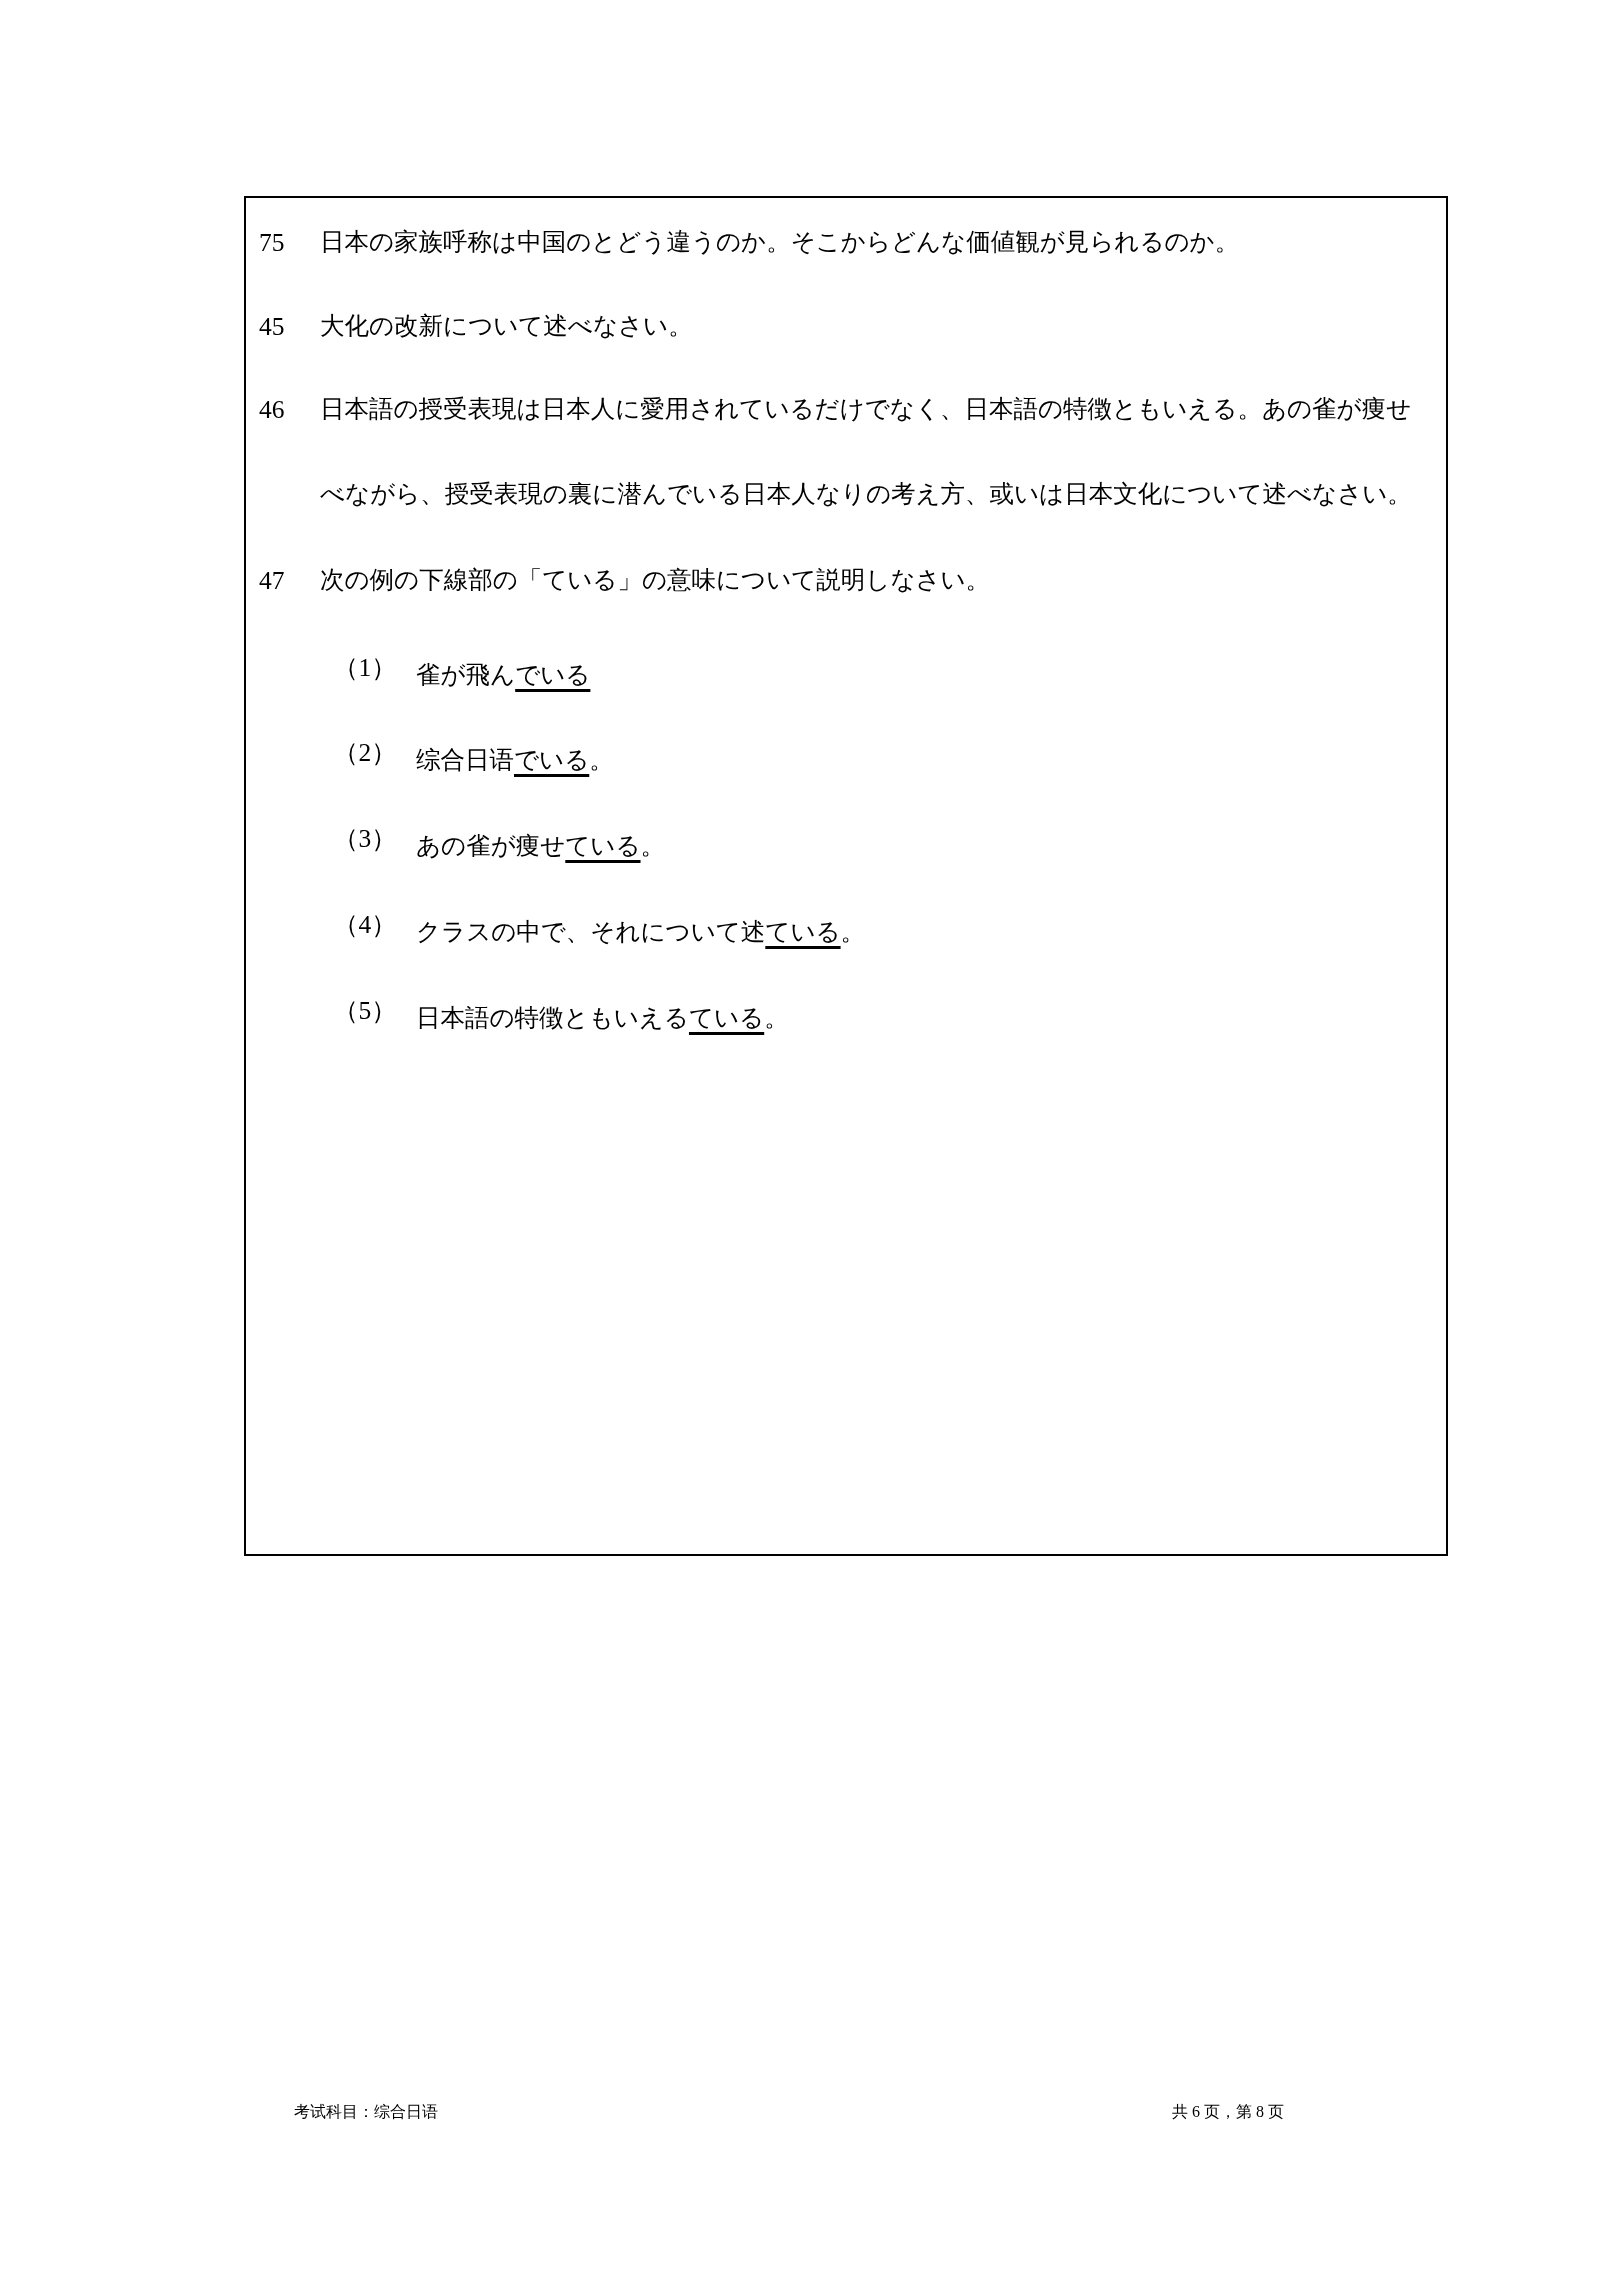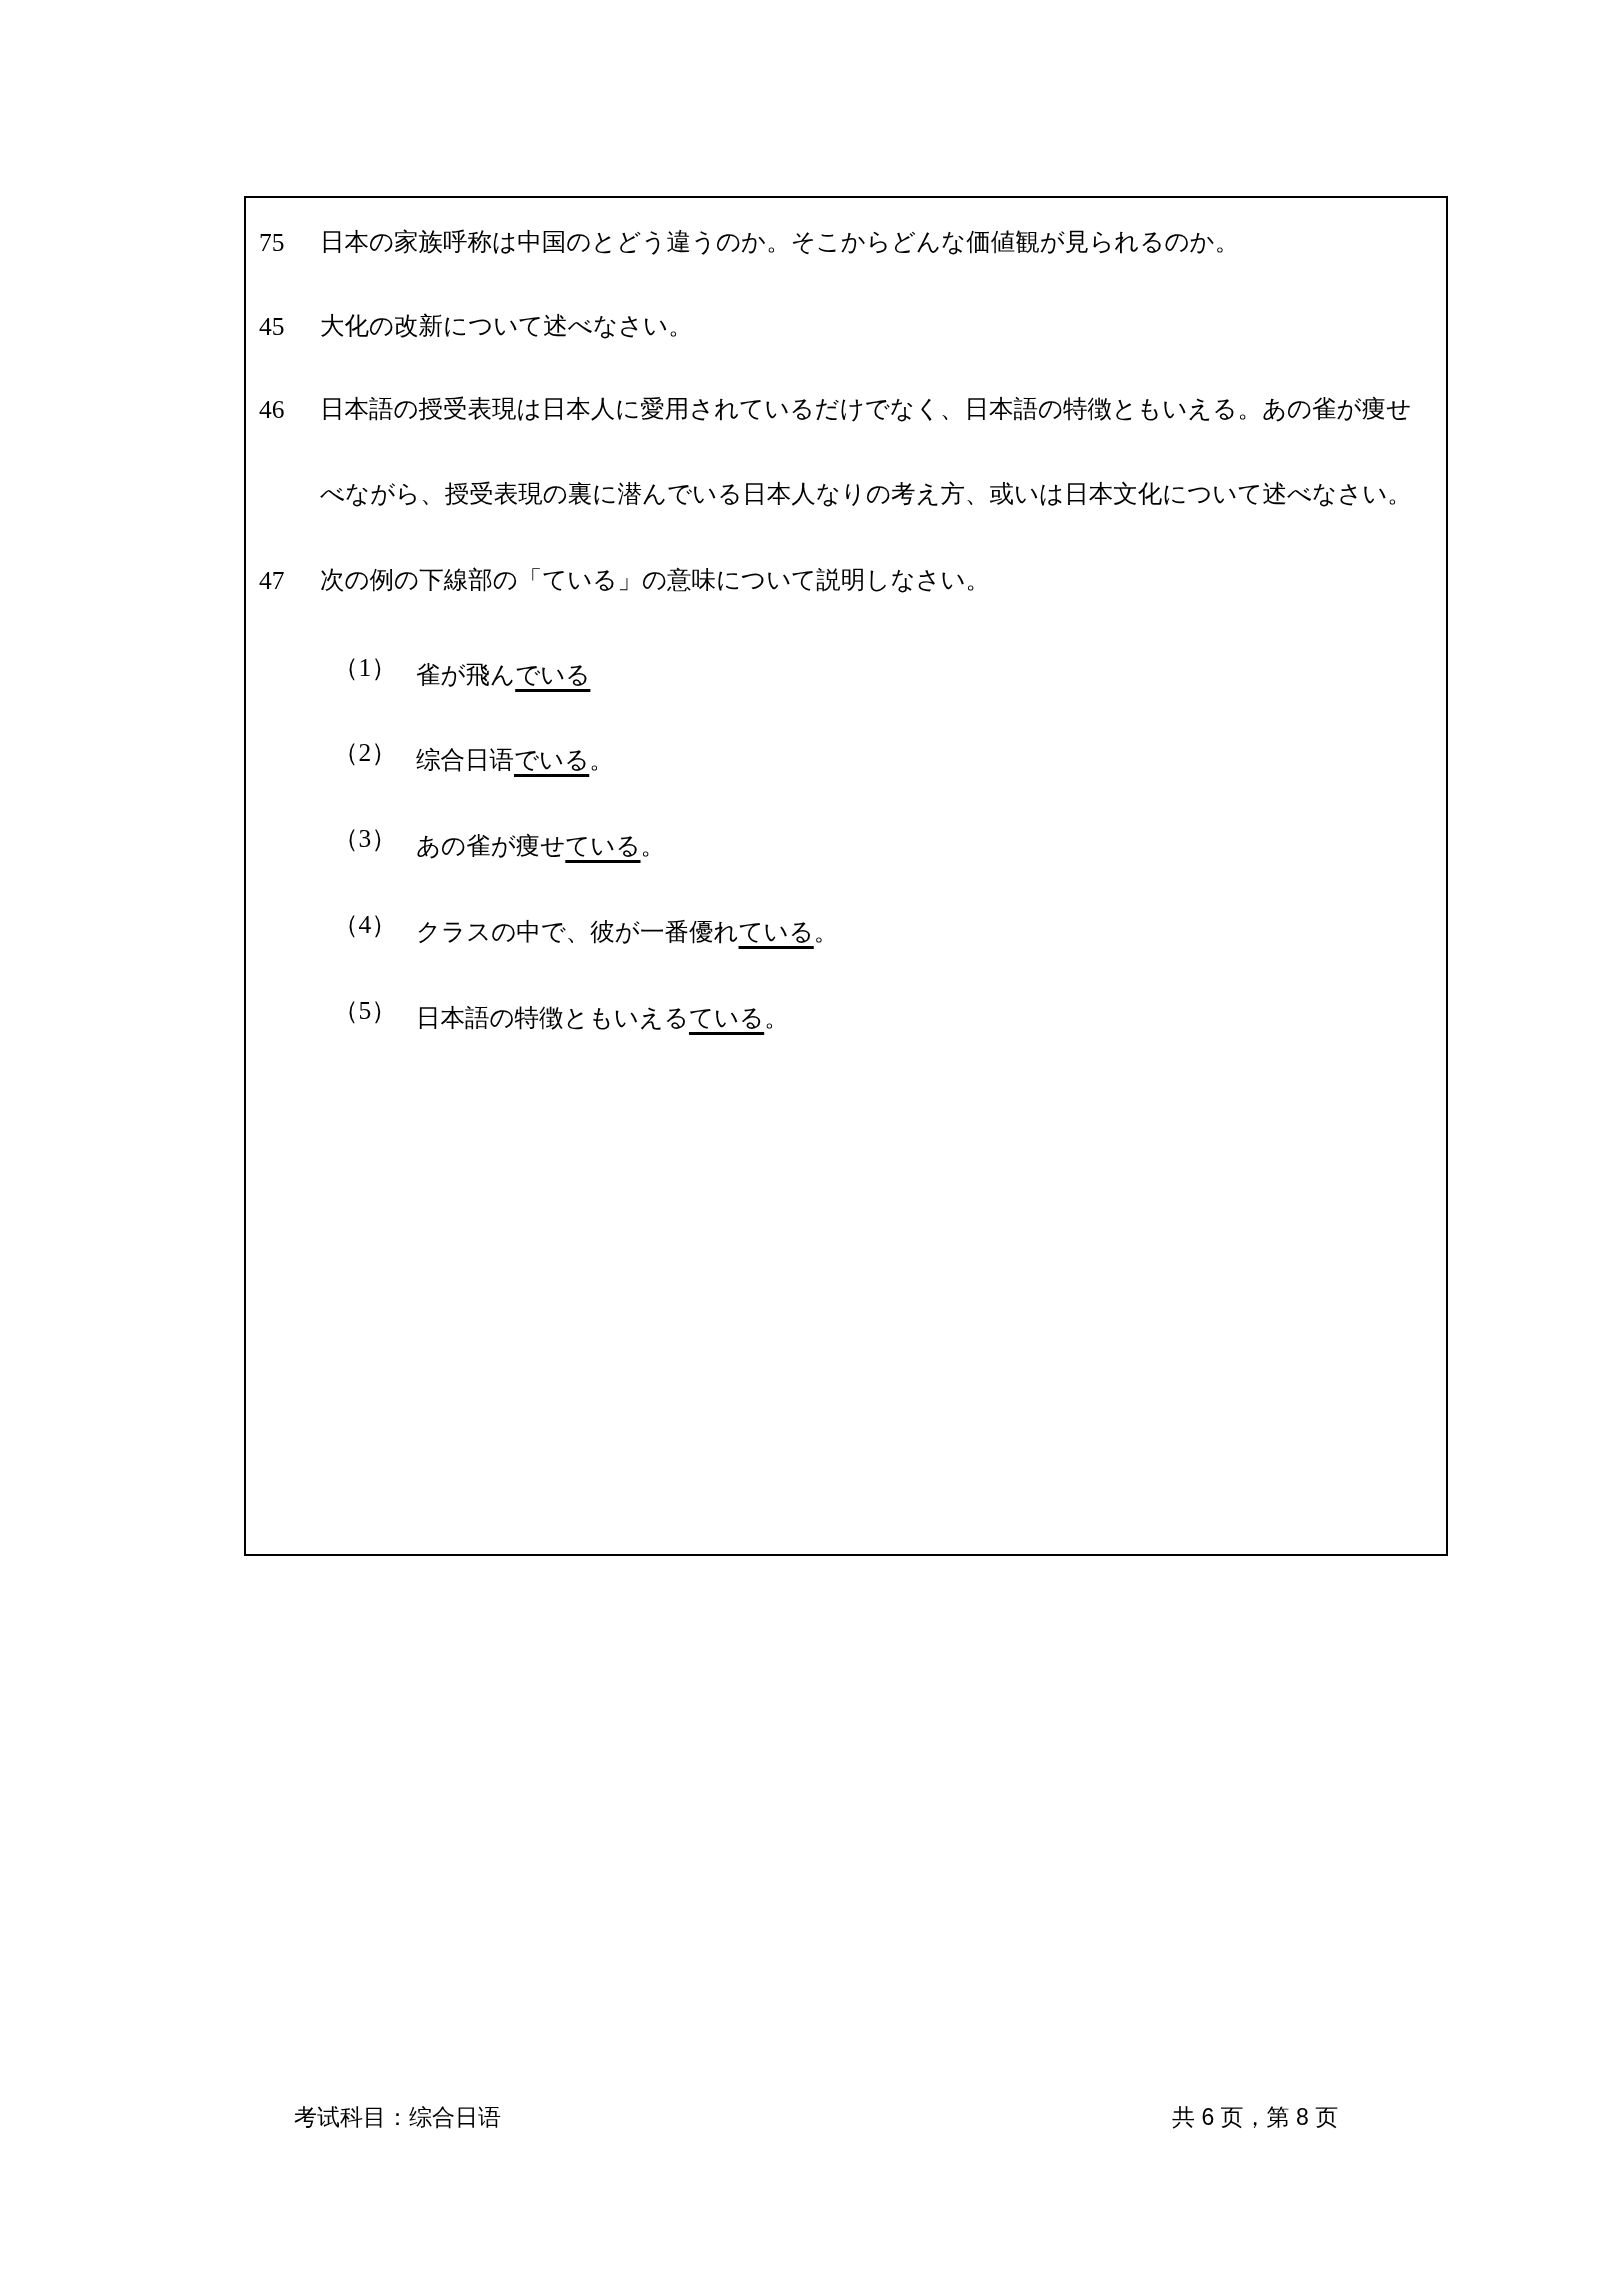--- a/index.html
+++ b/index.html
@@ -19,22 +19,22 @@
     .qnum {
       position: absolute; left: 0; top: 0;
       font-family: "Liberation Serif", serif; font-size: 25.5px;
     }
     .qtext { position: absolute; left: 61px; top: 0; }
     .sub { position: absolute; left: 333px; font-size: 24.5px; white-space: nowrap; line-height: 1; }
     .sub .num { position: absolute; left: 0; top: 0; font-family: "Liberation Serif", serif; font-size: 25.5px; }
     .sub .txt { position: absolute; left: 83px; top: 8px; }
     .ul { text-decoration: underline; text-decoration-thickness: 2.9px; text-underline-offset: 5.9px; }
     .footer {
-      position: absolute; top: 2102px; font-size: 23px;
-      font-family: Liberation Sans, sans-serif; white-space: nowrap;
+      position: absolute; top: 2102px; font-size: 16px;
+      font-family: Liberation Serif, serif; white-space: nowrap;
     }
   </style>
 </head>
 <body>
 
 <div class="box"></div>
 
 <div class="q" style="top:230px;">
   <span class="qnum">75</span>
   <span class="qtext">日本の家族呼称は中国のとどう違うのか。そこからどんな価値観が見られるのか。</span>
@@ -68,21 +68,21 @@
   <span class="txt"><span>综合日语</span><span class="ul">でいる</span><span>。</span></span>
 </div>
 
 <div class="sub" style="top:826px;">
   <span class="num">（3）</span>
   <span class="txt"><span>あの雀が痩せ</span><span class="ul">ている</span><span>。</span></span>
 </div>
 
 <div class="sub" style="top:912px;">
   <span class="num">（4）</span>
-  <span class="txt"><span>クラスの中で、彼が一番優れ</span><span class="ul">ている</span><span>。</span></span>
+  <span class="txt"><span>クラスの中で、それについて述</span><span class="ul">ている</span><span>。</span></span>
 </div>
 
 <div class="sub" style="top:998px;">
   <span class="num">（5）</span>
   <span class="txt"><span>日本語の特徴ともいえる</span><span class="ul">ている</span><span>。</span></span>
 </div>
 
 <div class="footer" style="left:294px;">考试科目：综合日语</div>
 <div class="footer" style="left:1172px;">共 6 页，第 8 页</div>
 

